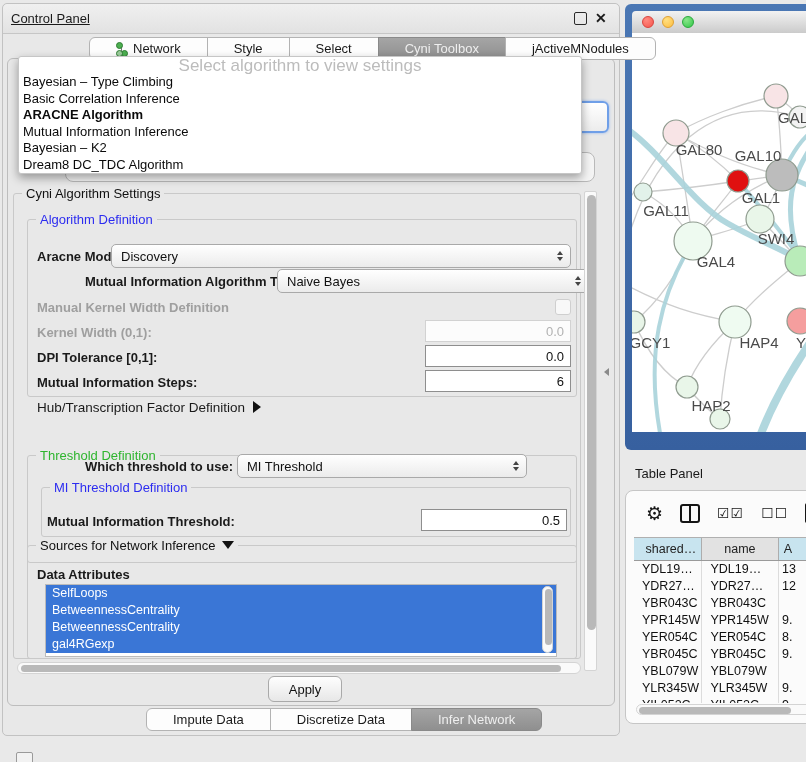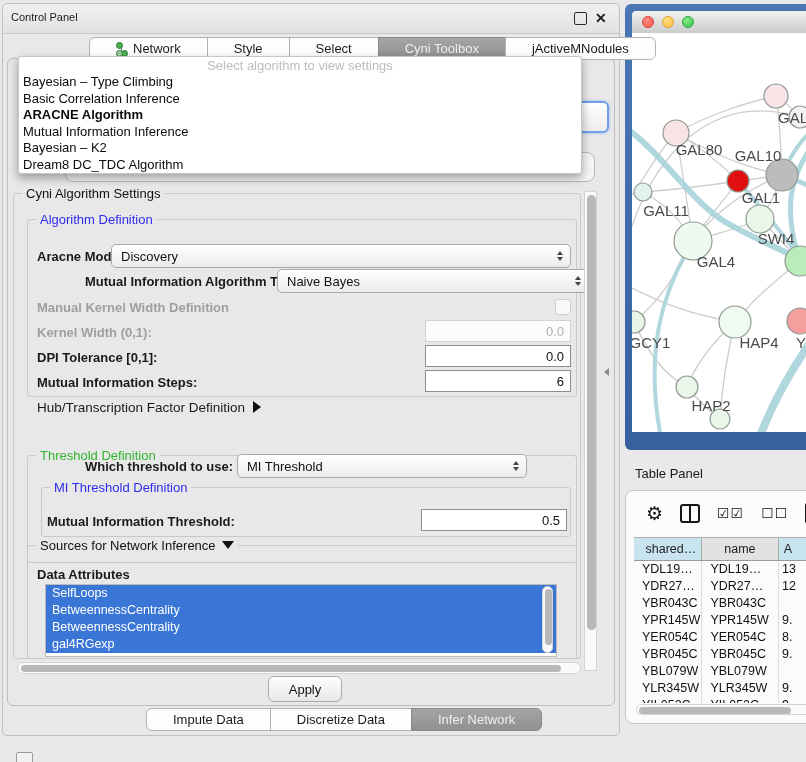--- a/index.html
+++ b/index.html
@@ -2,38 +2,38 @@
 <html><head>
 <meta charset="utf-8">
 <style>
   html,body{margin:0;padding:0;}
   body{width:806px;height:762px;position:relative;overflow:hidden;background:#e9e9e9;
        font-family:"Liberation Sans",sans-serif;font-size:13px;color:#111;
        -webkit-font-smoothing:antialiased;}
   .abs{position:absolute;}
   
   .cp{background:#e8e8e8;border:1px solid #c2c2c2;border-radius:5px;}
-  .titlebar-text{font-size:11px;color:#1a1a1a;}
+  .titlebar-text{font-size:13px;color:#1a1a1a;text-decoration:underline;}
   .float-ico{width:11px;height:11px;border:1.5px solid #2a2a2a;border-radius:2px;background:transparent;}
   .close-ico{font-size:14px;font-weight:bold;color:#1a1a1a;line-height:13px;}
   .content-frame{border:1px solid #bdbdbd;border-radius:6px;background:#e8e8e8;}
   
   .tabrow{display:flex;height:23px;}
   .tab{display:flex;align-items:center;gap:5px;padding:0 26px;background:#fdfdfd;
        border:1px solid #b3b3b3;margin-left:-1px;font-size:13px;color:#1a1a1a;white-space:nowrap;}
   .tab.first{border-radius:6px 0 0 6px;margin-left:0;}
   .tab.last{border-radius:0 6px 6px 0;text-align:right;}
   .tab.sel{background:linear-gradient(#a5a5a5,#8f8f8f);color:#efefef;border-color:#8a8a8a;}
   .net-glyph{width:12px;height:14px;position:relative;}
   .net-glyph i{position:absolute;width:5px;height:5px;border-radius:50%;background:#4caf50;border:1px solid #2e7d32;}
   .net-glyph .l{position:absolute;background:#777;width:1px;}
   
   .popup{background:#ffffff;border:1px solid #c6c6c6;border-radius:3px;
          box-shadow:0 4px 10px rgba(0,0,0,.35);z-index:40;}
-  .popup .ph{text-align:center;color:#bcbcbc;font-size:13px;height:17px;line-height:17px;}
+  .popup .ph{text-align:center;color:#bcbcbc;font-size:17px;height:17px;line-height:17px;}
   .popup .it{height:16.5px;line-height:16.5px;padding-left:4px;font-size:13px;color:#0a0a0a;white-space:nowrap;}
   .popup .it.b{font-weight:bold;}
   
   .grp{border:1px solid #c9c9c9;border-radius:3px;}
   .legend{position:absolute;top:-8px;left:8px;background:#e8e8e8;padding:0 4px;font-size:13px;white-space:nowrap;}
   .legend.blue{color:#2c2cf0;}
   .legend.green{color:#2fb52f;}
   .lbl{font-size:13px;font-weight:bold;color:#1a1a1a;white-space:nowrap;}
   .lbl.dis{color:#9f9f9f;}
   .combo{height:24px;border:1px solid #a9a9a9;border-radius:5px;background:linear-gradient(#ffffff,#ebebeb);

